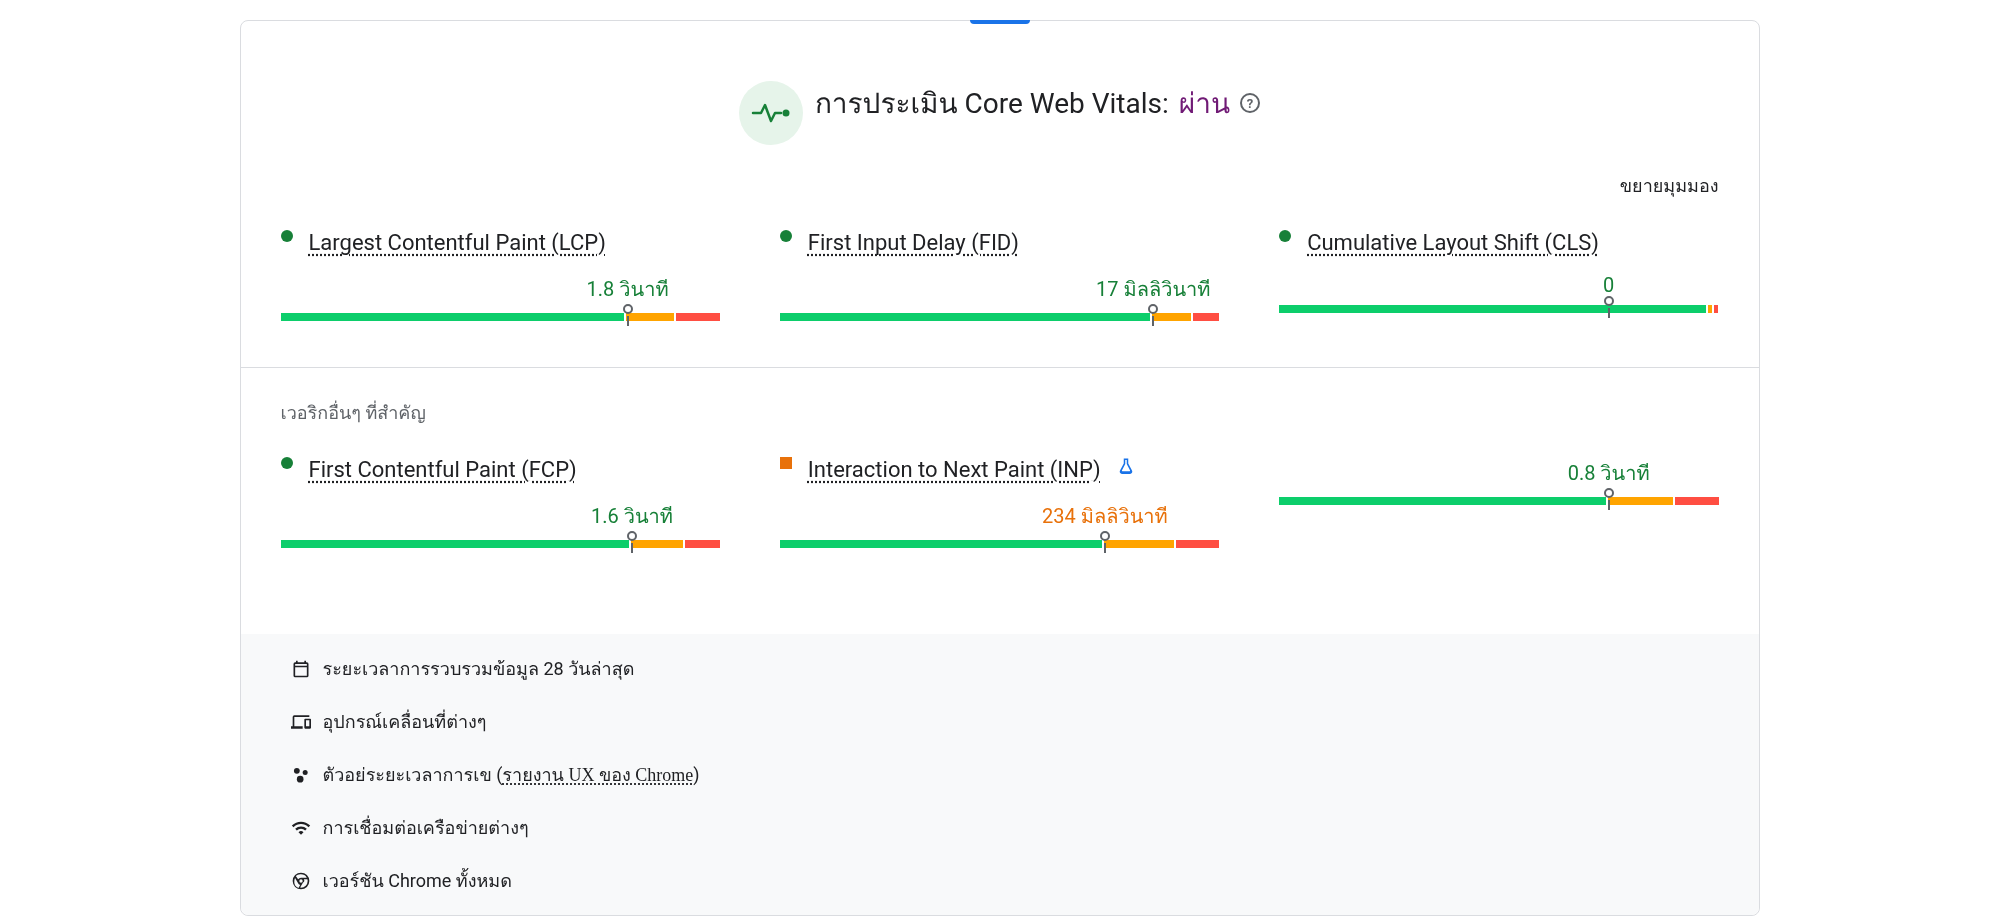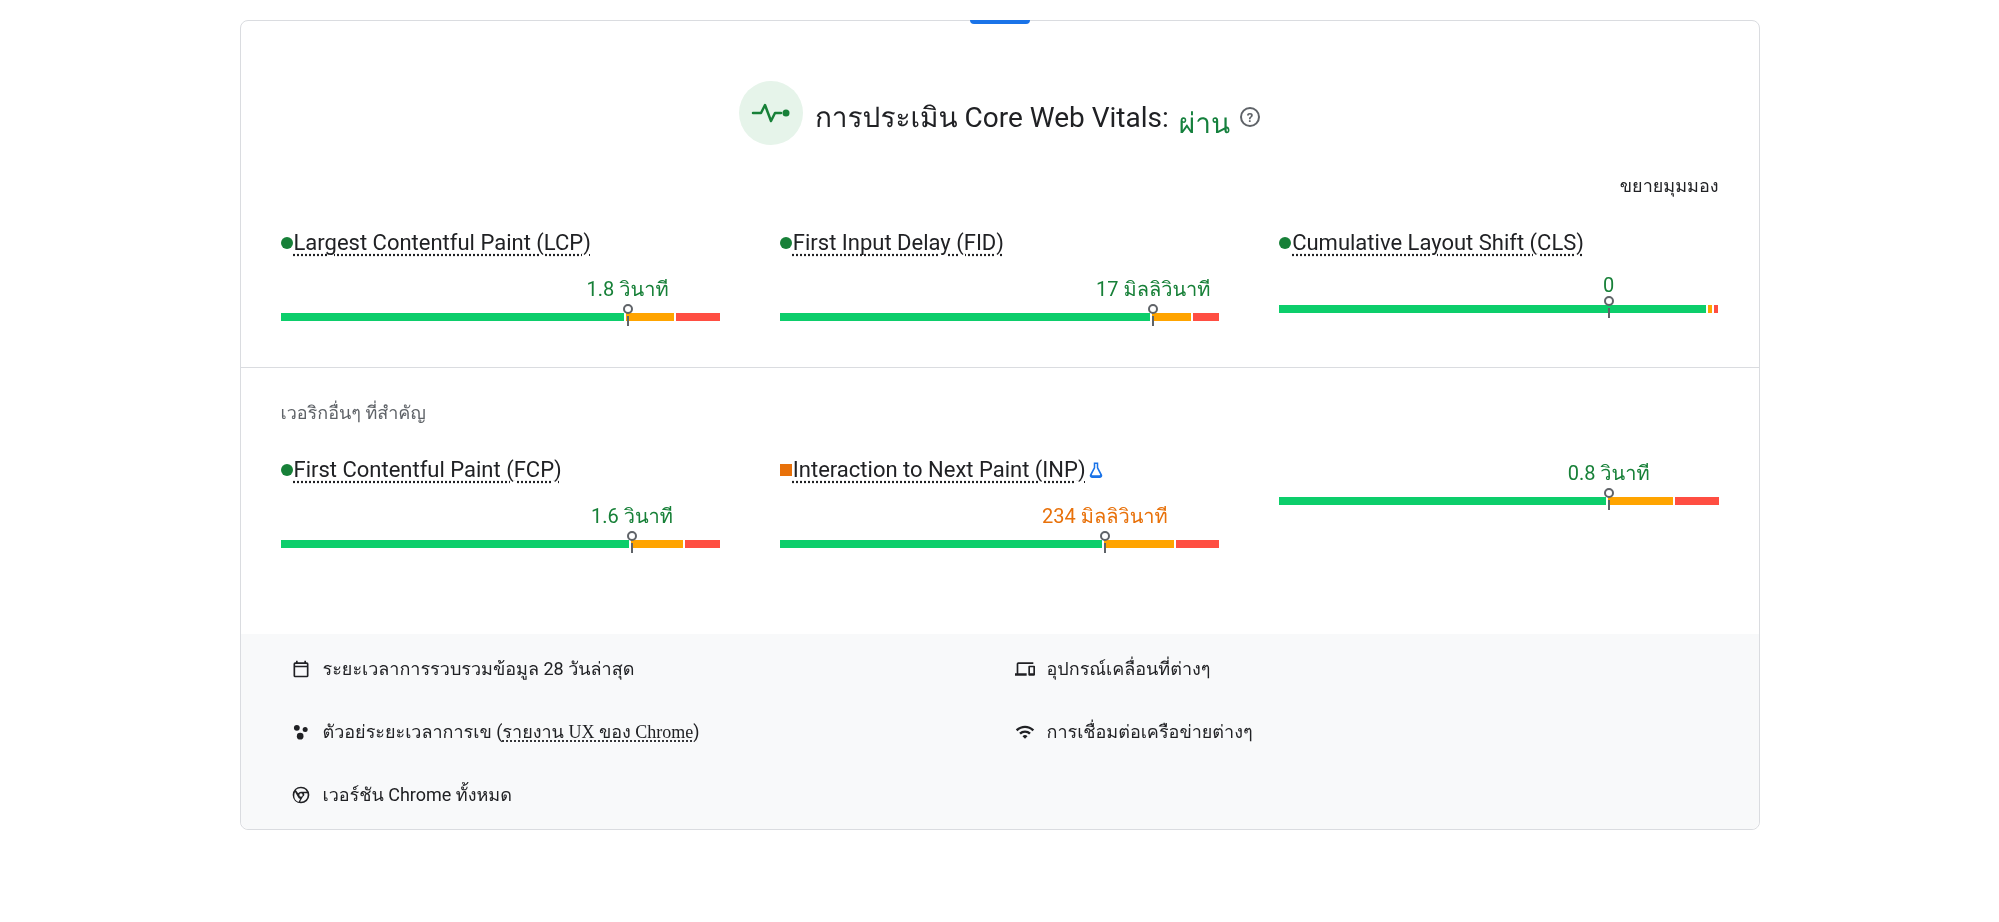--- a/index.html
+++ b/index.html
@@ -22,21 +22,21 @@
       top: -1px;
       left: 50%;
       transform: translateX(-50%);
       width: 60px;
       height: 4px;
       background: #1a73e8;
       border-radius: 0 0 4px 4px;
     }
     .header {
       display: flex;
-      align-items: flex-end;
+      align-items: flex-start;
       justify-content: center;
       gap: 12px;
       padding: 60px 0 20px 0;
     }
     .vitals-icon-circle {
       width: 64px;
       height: 64px;
       border-radius: 50%;
       background: #e6f4ea;
       display: flex;
@@ -44,21 +44,21 @@
       justify-content: center;
     }
     .header-title {
       font-size: 28px;
       font-weight: 400;
       color: #202124;
       display: flex;
       align-items: center;
       gap: 10px;
     }
-    .status-pass { color: #15803d; margin-top: 12px; }
+    .status-pass { color: #701a75; }
     .help-icon {
       width: 20px; height: 20px;
       border: 2px solid #5f6368;
       border-radius: 50%;
       display: inline-flex;
       align-items: center;
       justify-content: center;
       font-size: 13px;
       color: #5f6368;
       cursor: pointer;
@@ -73,22 +73,21 @@
     }
     .metrics-grid {
       display: grid;
       grid-template-columns: repeat(3, 1fr);
       gap: 60px;
       padding-bottom: 30px;
     }
     .metric { }
     .metric-title-row {
       display: flex;
-      align-items: center;
-      gap: 1px;
+      gap: 16px;
       font-size: 22px;
       margin-bottom: 18px;
     }
     .dot {
       width: 12px; height: 12px;
       border-radius: 50%;
       flex-shrink: 0;
     }
     .square {
       width: 12px; height: 12px;
@@ -158,22 +157,22 @@
     .section-label {
       font-size: 18px;
       color: #5f6368;
       margin-bottom: 30px;
     }
     .footer {
       background: #f8f9fa;
       margin: 40px -40px -20px -40px;
       padding: 20px 50px;
       display: grid;
-      grid-template-columns: repeat(2, 1fr);
-      gap: 34px 30px;
+      grid-template-columns: repeat(1, 1fr);
+      gap: 24px 30px;
       border-radius: 0 0 8px 8px;
     }
     .footer-item {
       display: flex;
       align-items: center;
       gap: 12px;
       font-size: 18px;
       color: #202124;
     }
     .footer-icon {

